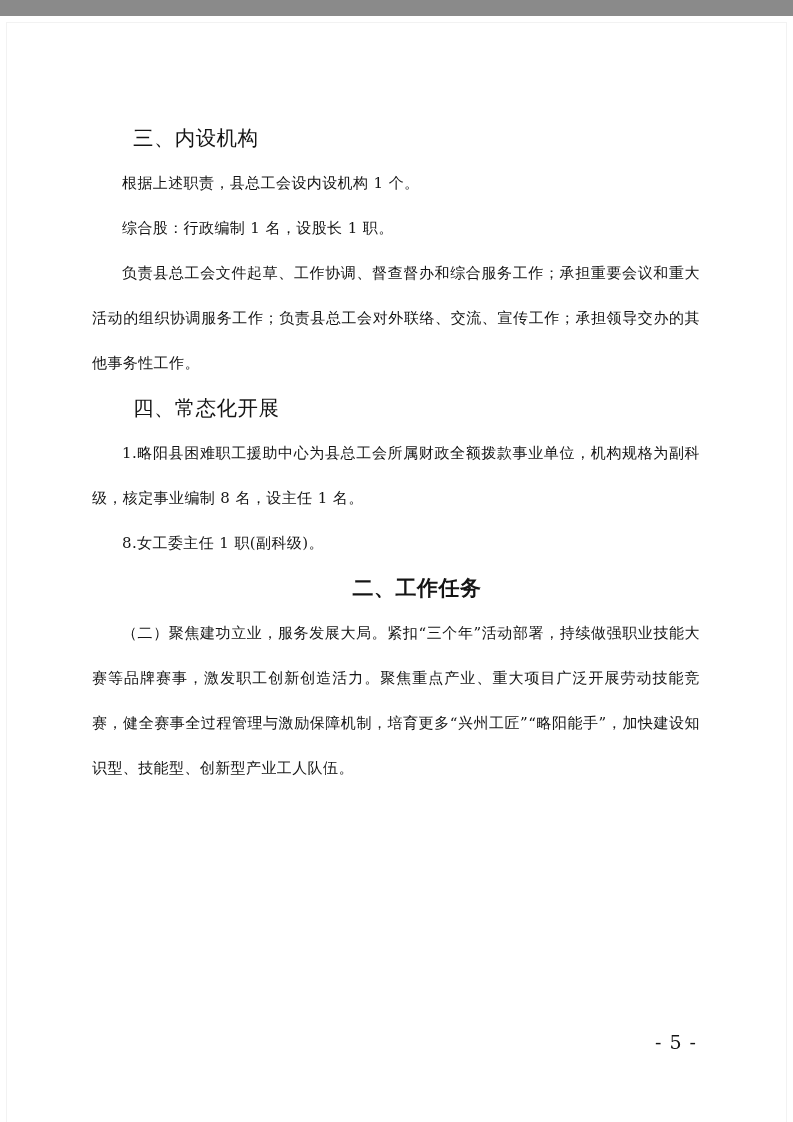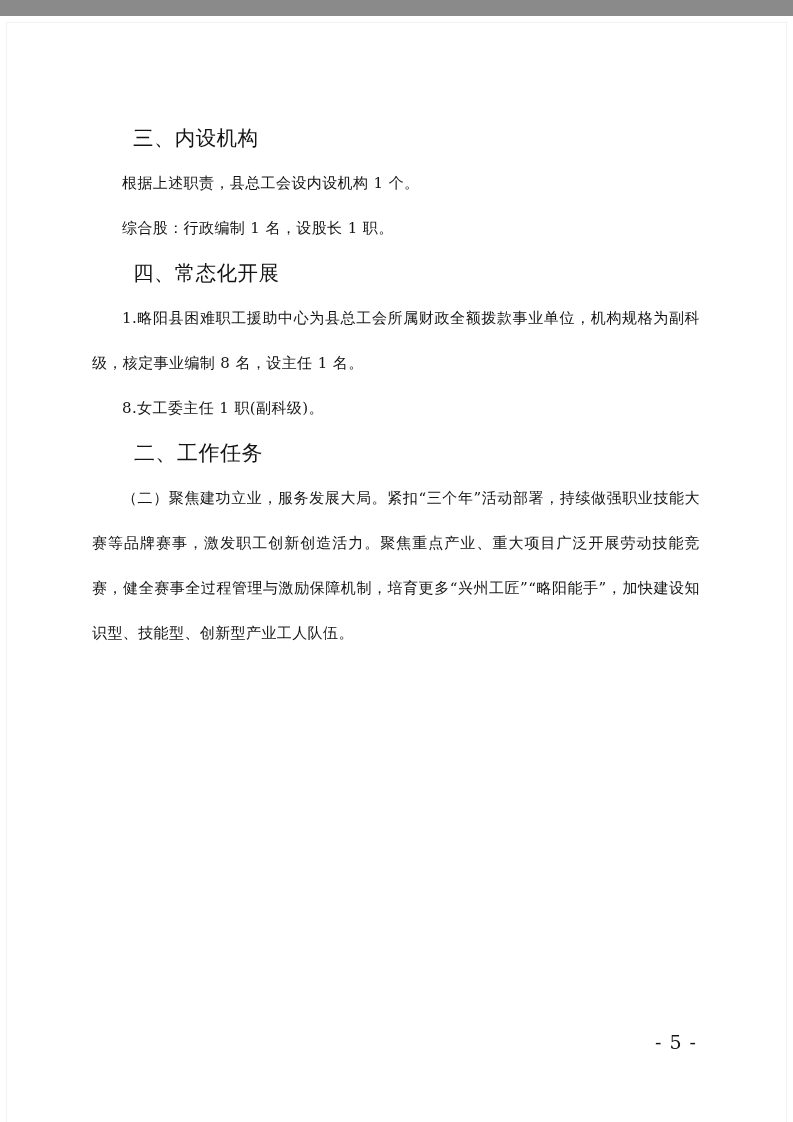--- a/index.html
+++ b/index.html
@@ -42,22 +42,23 @@
     margin: 0;
     text-indent: 2em;
     font-family: "DejaVu Serif", "Liberation Serif", serif;
   }
   .heading {
     font-size: 21px;
     line-height: 45px;
     letter-spacing: 0.5px;
     margin: 0;
     text-indent: 2em;
-    font-weight: normal;
+    font-weight: bold;
     font-family: "DejaVu Sans", "Liberation Sans", sans-serif;
+    text-align: center;
   }
   .sub-heading {
     font-size: 20.5px;
     line-height: 45px;
     letter-spacing: 0.4px;
     margin: 0;
     text-indent: 2em;
     font-family: "DejaVu Serif", "Liberation Serif", serif;
   }
   .page-number {
@@ -76,20 +77,21 @@
 <div class="page">
 
   <div class="content">
 
     <p class="sub-heading">三、内设机构</p>
 
     <p class="para">根据上述职责，县总工会设内设机构 1 个。</p>
 
     <p class="para">综合股：行政编制 1 名，设股长 1 职。</p>
 
+    <p class="para">负责县总工会文件起草、工作协调、督查督办和综合服务工作；承担重要会议和重大活动的组织协调服务工作；负责县总工会对外联络、交流、宣传工作；承担领导交办的其他事务性工作。</p>
 
     <p class="sub-heading">四、常态化开展</p>
 
     <p class="para">1.略阳县困难职工援助中心为县总工会所属财政全额拨款事业单位，机构规格为副科级，核定事业编制 8 名，设主任 1 名。</p>
 
     <p class="para">8.女工委主任 1 职(副科级)。</p>
 
     <p class="heading">二、工作任务</p>
 
 

